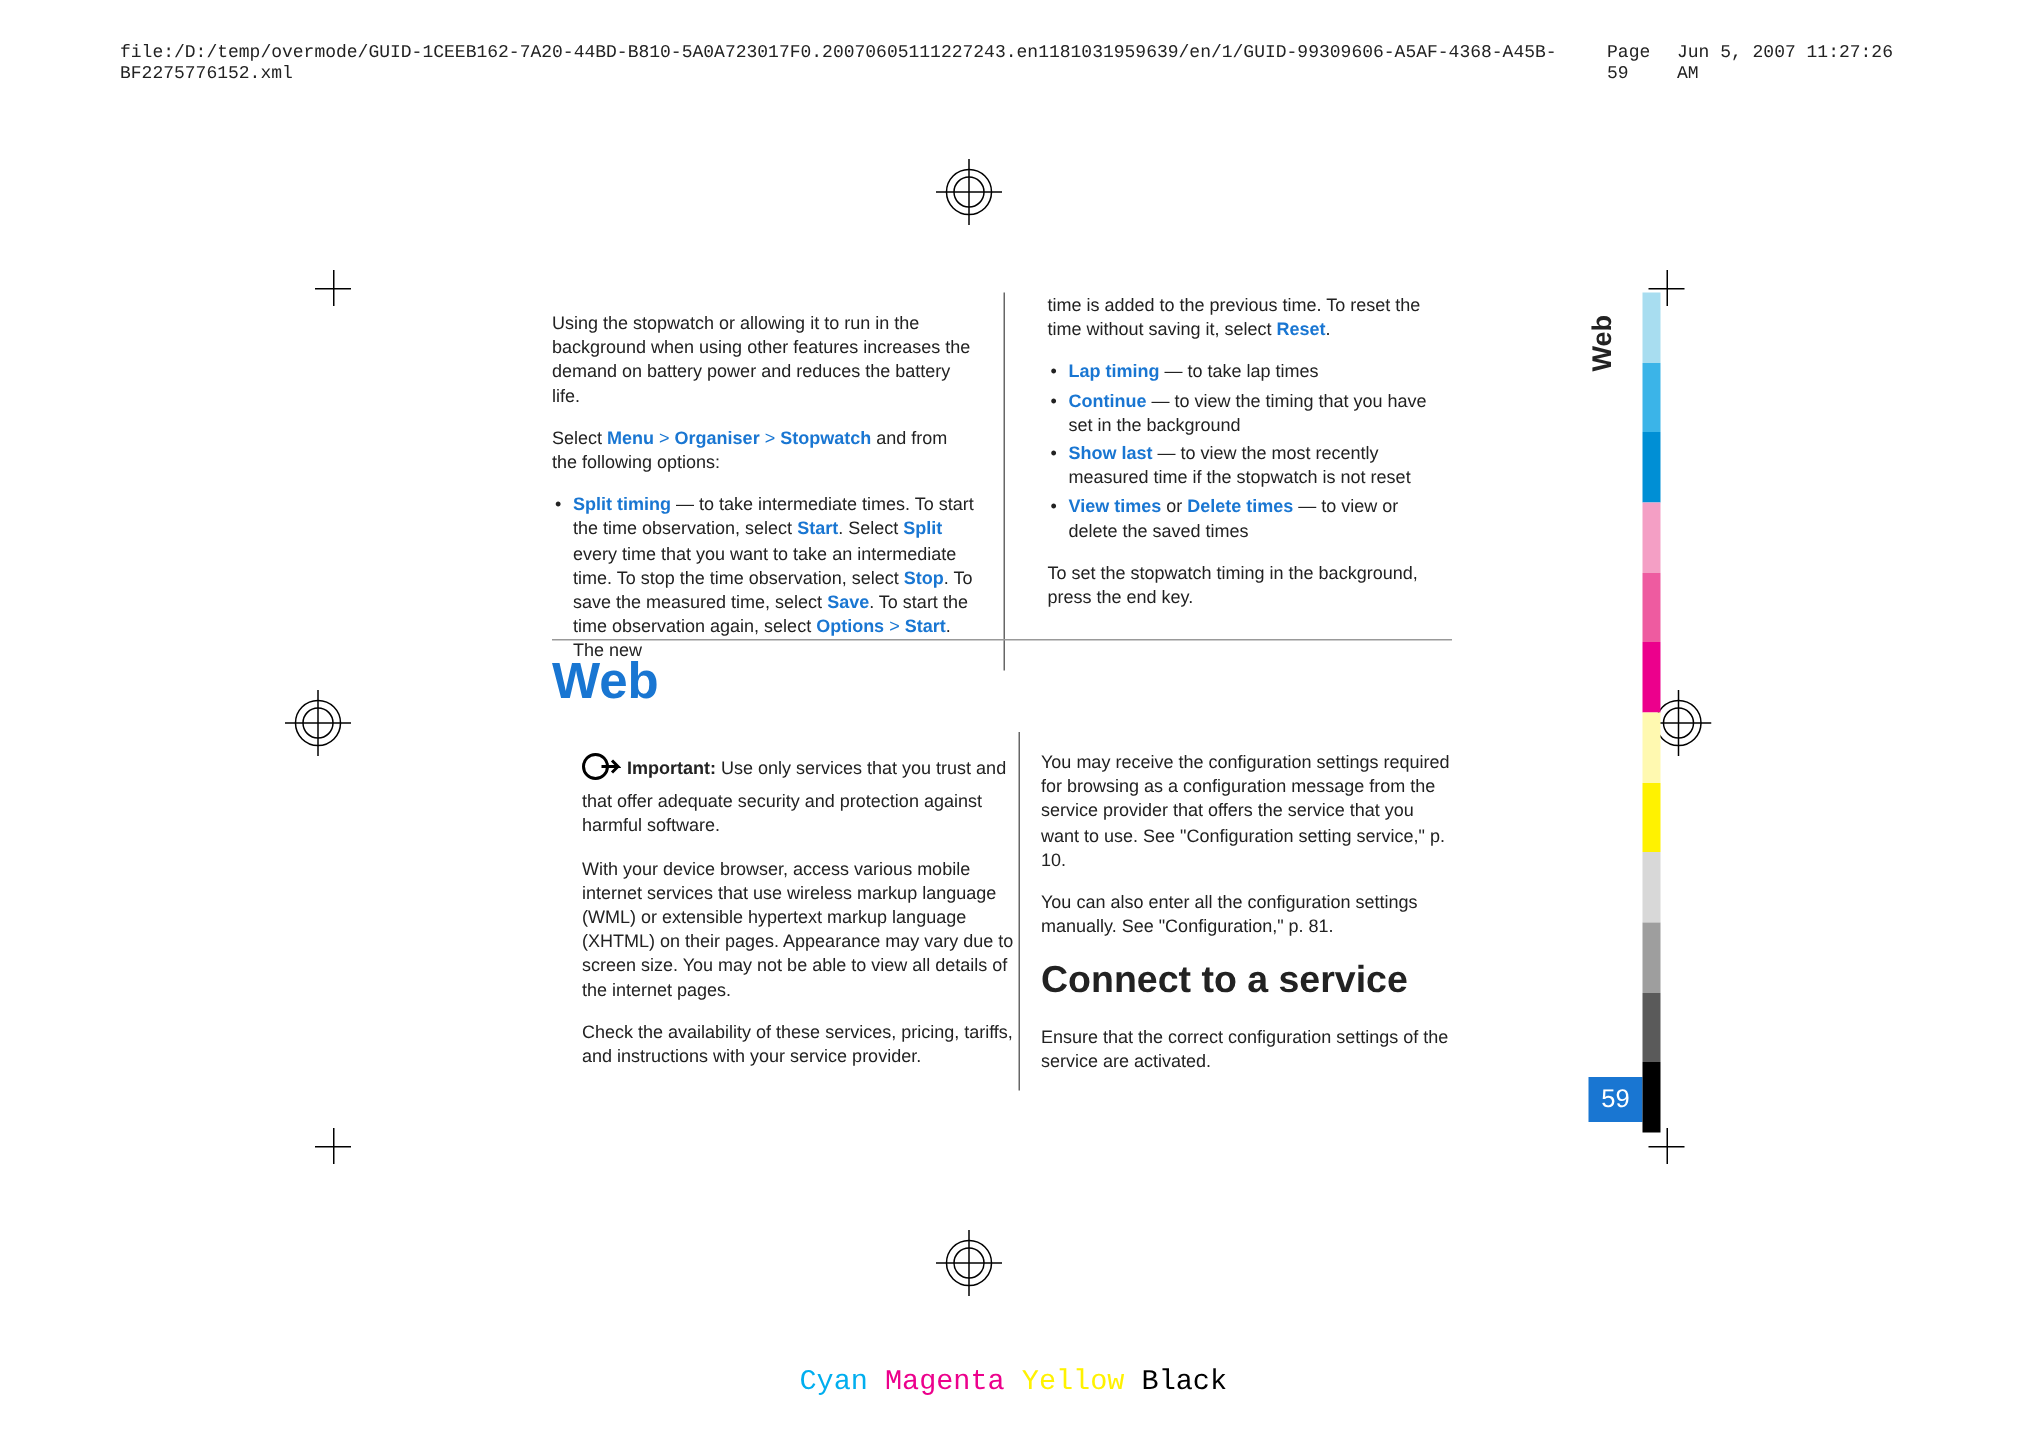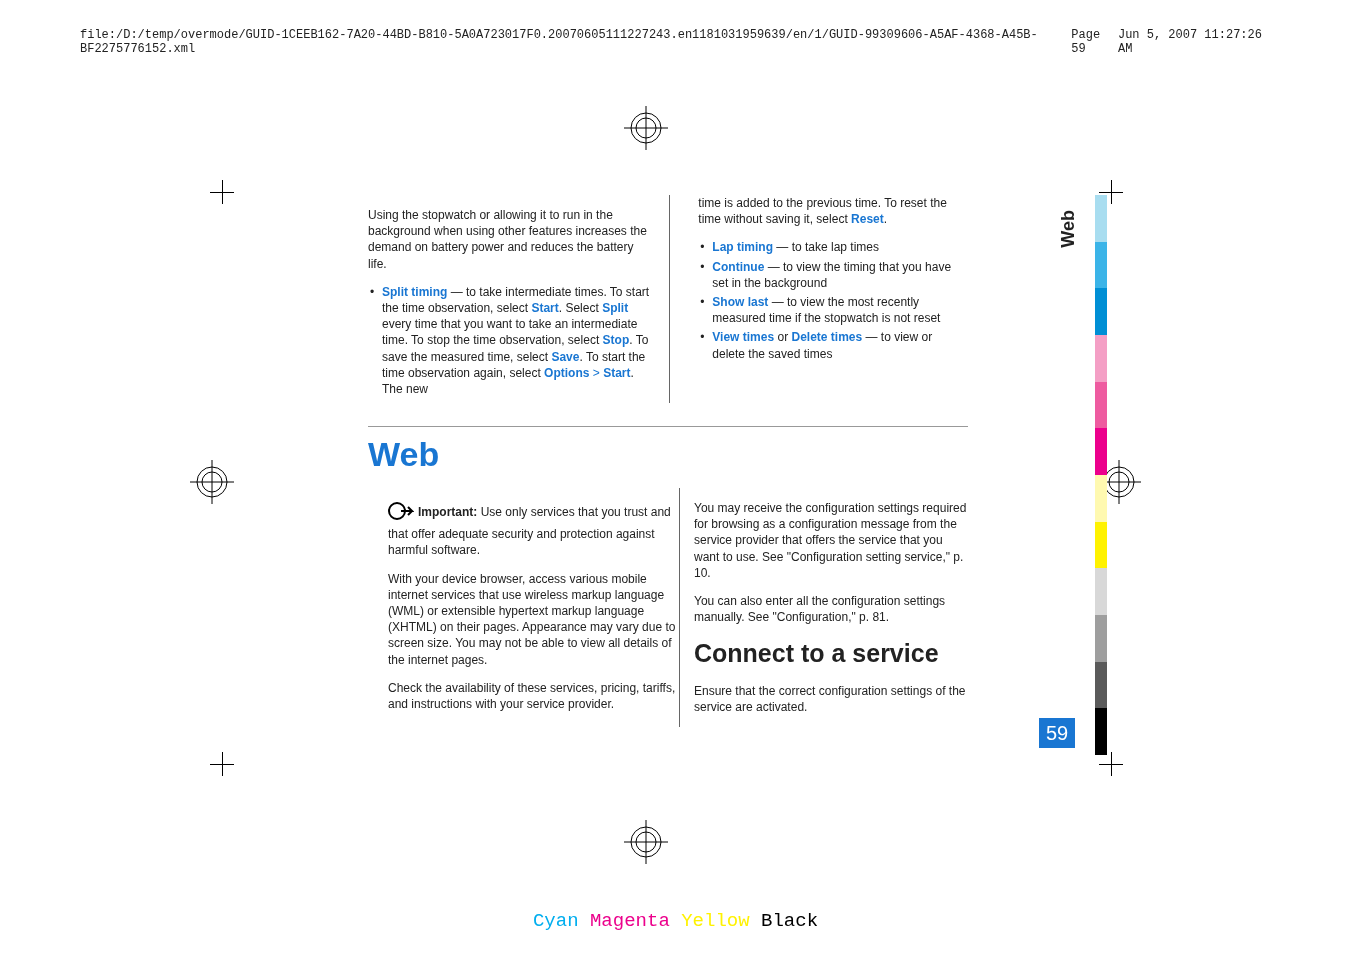--- a/index.html
+++ b/index.html
@@ -16,21 +16,21 @@
 .boldblue{color:#1976d2;font-weight:bold}
 .gt{color:#1976d2;font-weight:normal}
 ul.bul{list-style:none;padding:0;margin:6px 0}
 ul.bul>li{position:relative;padding-left:14px;margin-bottom:3px}
 ul.bul>li::before{content:"•";position:absolute;left:2px;color:#222}
 .hr{border:none;border-top:1px solid #999;margin:16px 0 8px 0}
 h1.web{color:#1976d2;font-size:34px;font-weight:bold;margin:4px 0 14px 0}
 h2.sec{font-size:25px;font-weight:bold;margin:0 0 6px 0}
 .important-icon{display:inline-block;vertical-align:middle;margin-right:4px}
 .sidelabel{position:absolute;right:275px;top:210px;width:18px;text-align:center;font-weight:bold;font-size:18px;writing-mode:vertical-rl;transform:rotate(180deg)}
-.pagenum{position:absolute;right:276px;bottom:206px;background:#1976d2;color:#fff;width:36px;height:30px;display:flex;align-items:center;justify-content:center;font-size:20px}
+.pagenum{position:absolute;right:256px;bottom:206px;background:#1976d2;color:#fff;width:36px;height:30px;display:flex;align-items:center;justify-content:center;font-size:17px}
 .colorbars{position:absolute;right:244px;top:195px;width:12px;height:560px;display:flex;flex-direction:column}
 .colorbars div{flex:1}
 .cmyk{position:absolute;bottom:22px;left:0;right:0;text-align:center;font-family:"Courier New",monospace;font-size:19px;font-weight:normal}
 .cmyk .c{color:#00aeef}
 .cmyk .m{color:#ec008c}
 .cmyk .y{color:#fff200}
 .cmyk .k{color:#000}
 .section2{position:absolute;left:388px;top:437px;width:600px;display:flex;font-size:12px;line-height:1.35}
 </style>
 </head>
@@ -78,32 +78,36 @@
         <line x1="22" y1="0" x2="22" y2="44" stroke="#000"></line>
         <line x1="0" y1="22" x2="44" y2="22" stroke="#000"></line>
         <circle cx="22" cy="22" r="10" fill="none" stroke="#000"></circle>
         <circle cx="22" cy="22" r="15" fill="none" stroke="#000"></circle>
       </svg>
   </div>
 
   <div class="content">
     <div class="col">
       <p>Using the stopwatch or allowing it to run in the background when using other features increases the demand on battery power and reduces the battery life.</p>
+      <p>
+        <span>Select </span><span class="boldblue">Menu</span> <span class="gt">&gt;</span> <span class="boldblue">Organiser</span> <span class="gt">&gt;</span> <span class="boldblue">Stopwatch</span><span> and from the following options:</span>
+      </p>
       <ul class="bul">
         <li><span class="boldblue">Split timing</span><span> — to take intermediate times. To start the time observation, select </span><span class="boldblue">Start</span><span>. Select </span><span class="boldblue">Split</span><span> every time that you want to take an intermediate time. To stop the time observation, select </span><span class="boldblue">Stop</span><span>. To save the measured time, select </span><span class="boldblue">Save</span><span>. To start the time observation again, select </span><span class="boldblue">Options</span> <span class="gt">&gt;</span> <span class="boldblue">Start</span><span>. The new</span></li>
       </ul>
     </div>
     <div class="col" style="border-left:1px solid #666;padding-left:28px;width:277px">
       <p style="margin-top:0"><span>time is added to the previous time. To reset the time without saving it, select </span><span class="boldblue">Reset</span><span>.</span></p>
       <ul class="bul">
         <li><span class="boldblue">Lap timing</span><span> — to take lap times</span></li>
         <li><span class="boldblue">Continue</span><span> — to view the timing that you have set in the background</span></li>
         <li><span class="boldblue">Show last</span><span> — to view the most recently measured time if the stopwatch is not reset</span></li>
         <li><span class="boldblue">View times</span><span> or </span><span class="boldblue">Delete times</span><span> — to view or delete the saved times</span></li>
       </ul>
+      <p>To set the stopwatch timing in the background, press the end key.</p>
     </div>
   </div>
 
   <div style="position:absolute;left:368px;top:410px;width:600px">
     <hr class="hr">
     <h1 class="web">Web</h1>
   </div>
 
   <div class="section2" style="top:488px">
     <div class="col">

